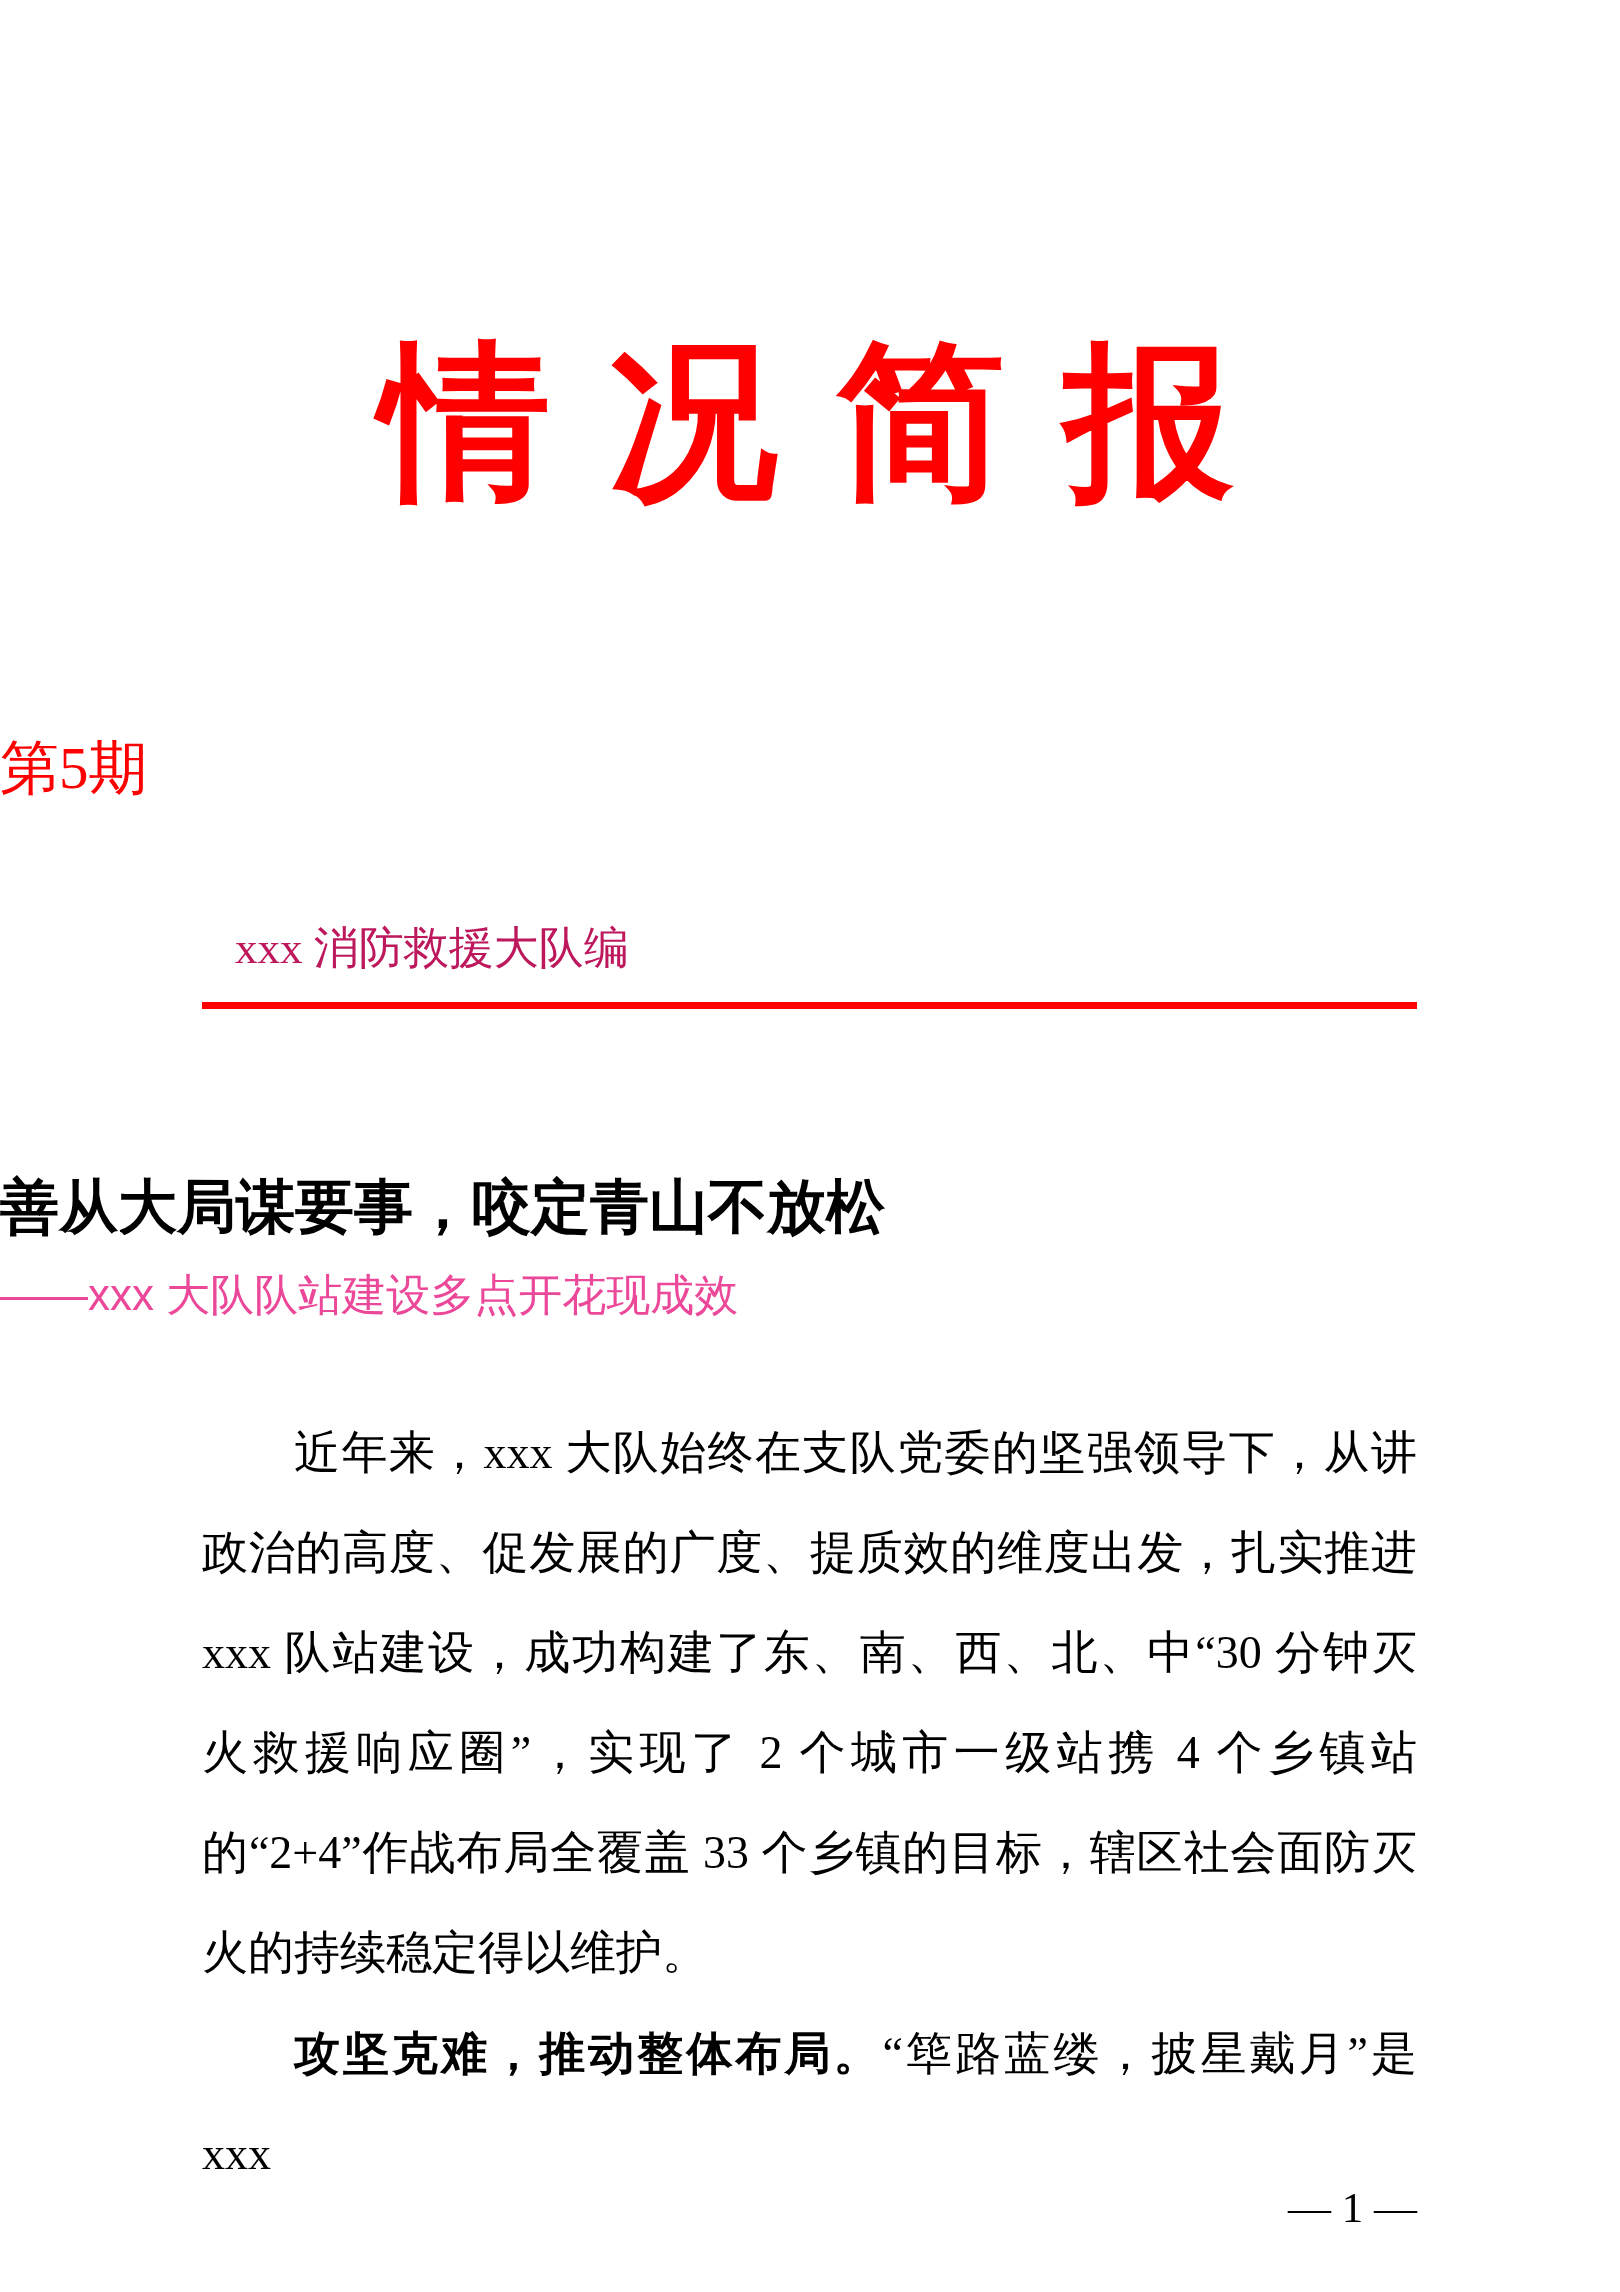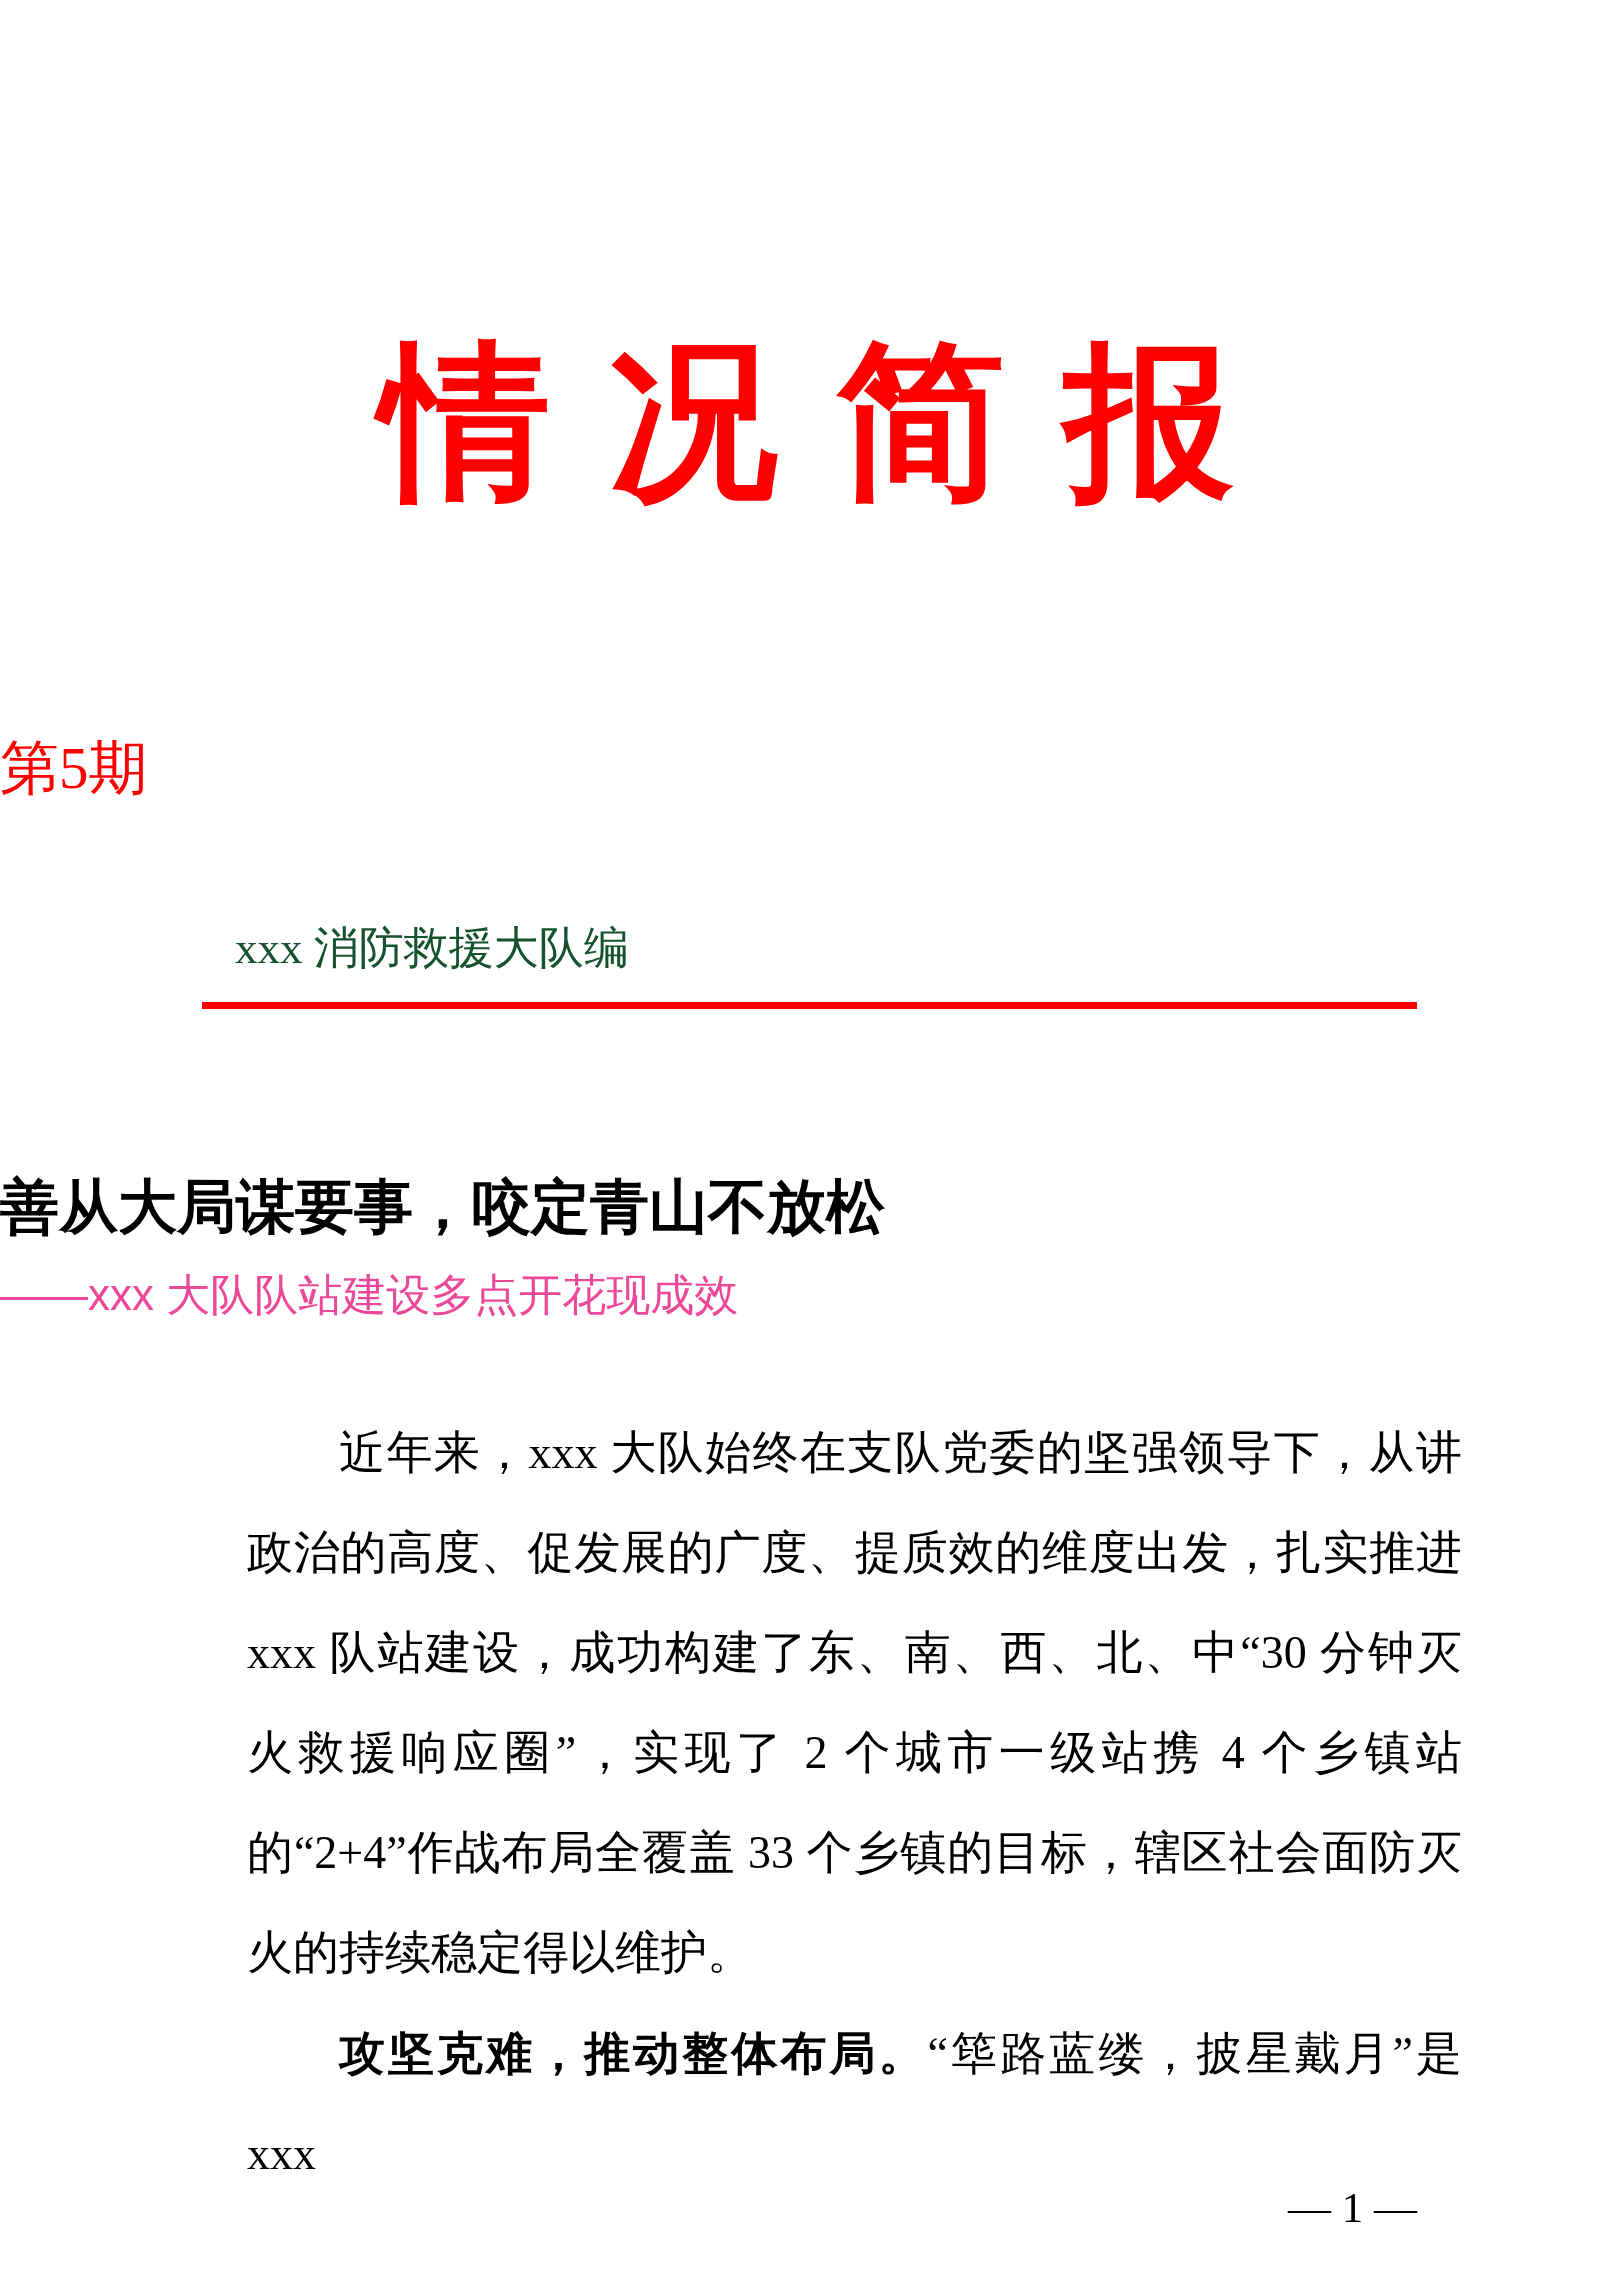--- a/index.html
+++ b/index.html
@@ -47,21 +47,21 @@
     top: 919px;
     left: 202px;
     width: 1215px;
     display: flex;
     justify-content: space-between;
     align-items: center;
     padding: 0 179px 0 33px;
     font-size: 45px;
     line-height: 1.3;
     font-family: "Liberation Serif", serif;
-    color: #14532d;
+    color: #be185d;
   }
   .red-rule {
     position: absolute;
     top: 1002px;
     left: 202px;
     width: 1215px;
     height: 6.9px;
     background: #fe0000;
     border: none;
   }
@@ -94,21 +94,20 @@
   .body-text {
     position: absolute;
     top: 1402px;
     left: 202px;
     width: 1215px;
     font-size: 46px;
     line-height: 100px;
     text-align: justify;
     font-family: "Liberation Serif", serif;
     color: #000000;
-    margin-left: 45px;
   }
   .body-text p {
     text-indent: 2em;
     margin: 0;
   }
   .paragraph-lead {
     font-family: "Liberation Sans", sans-serif;
     font-weight: bold;
   }
   .page-footer {

